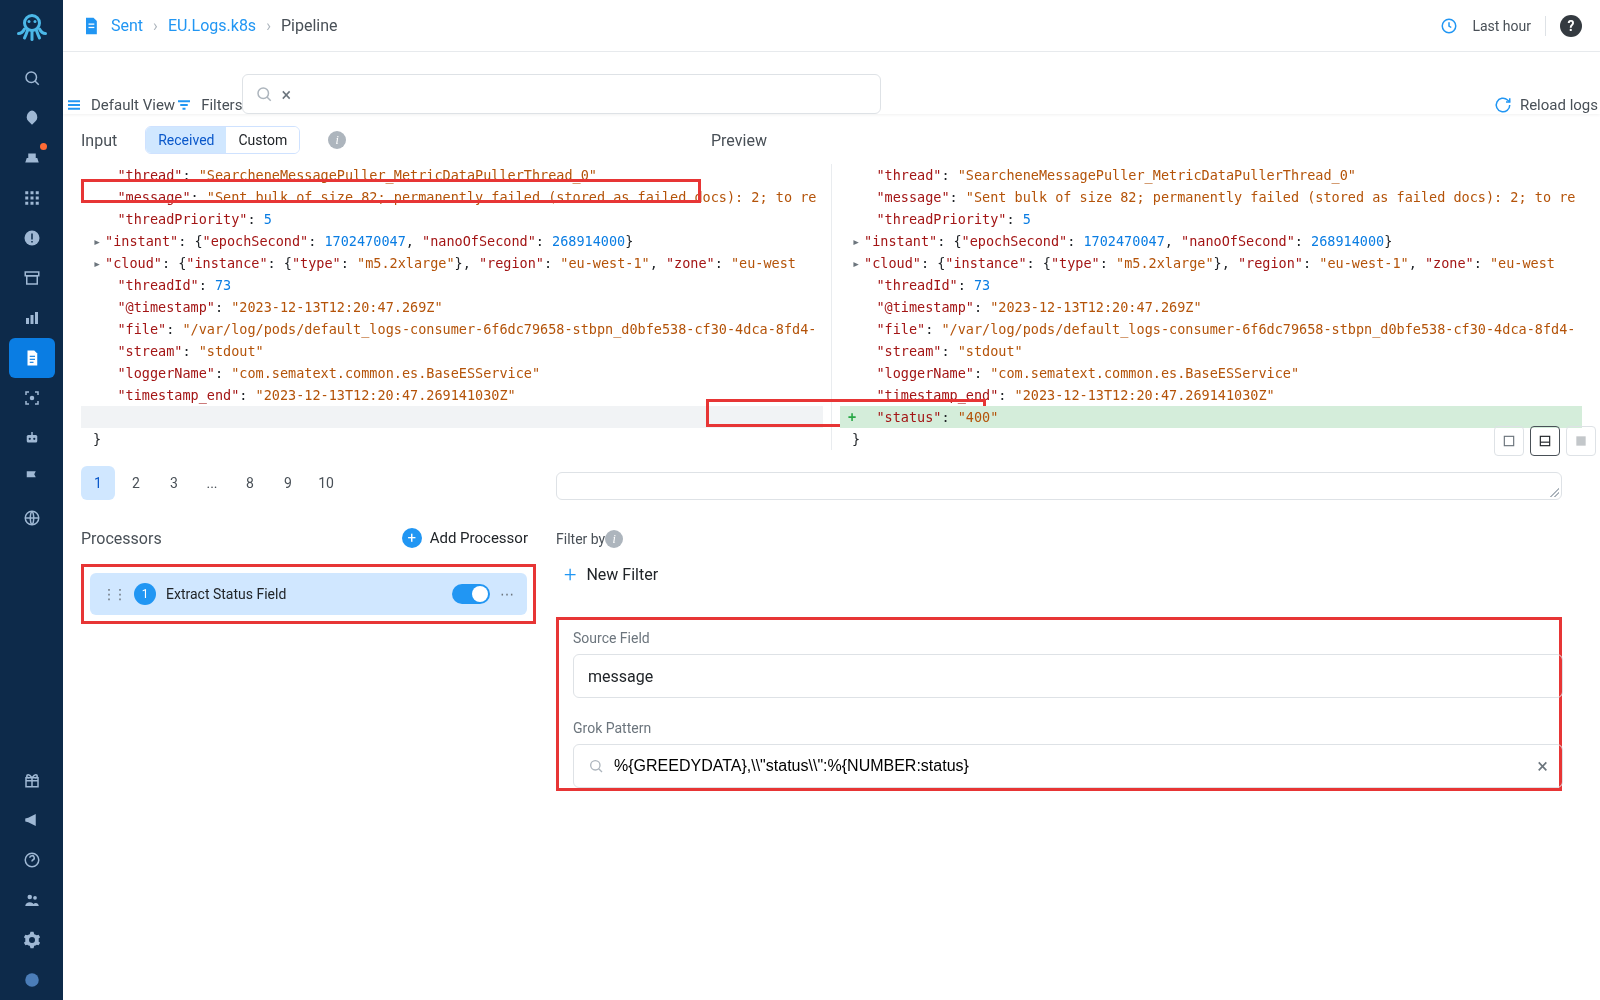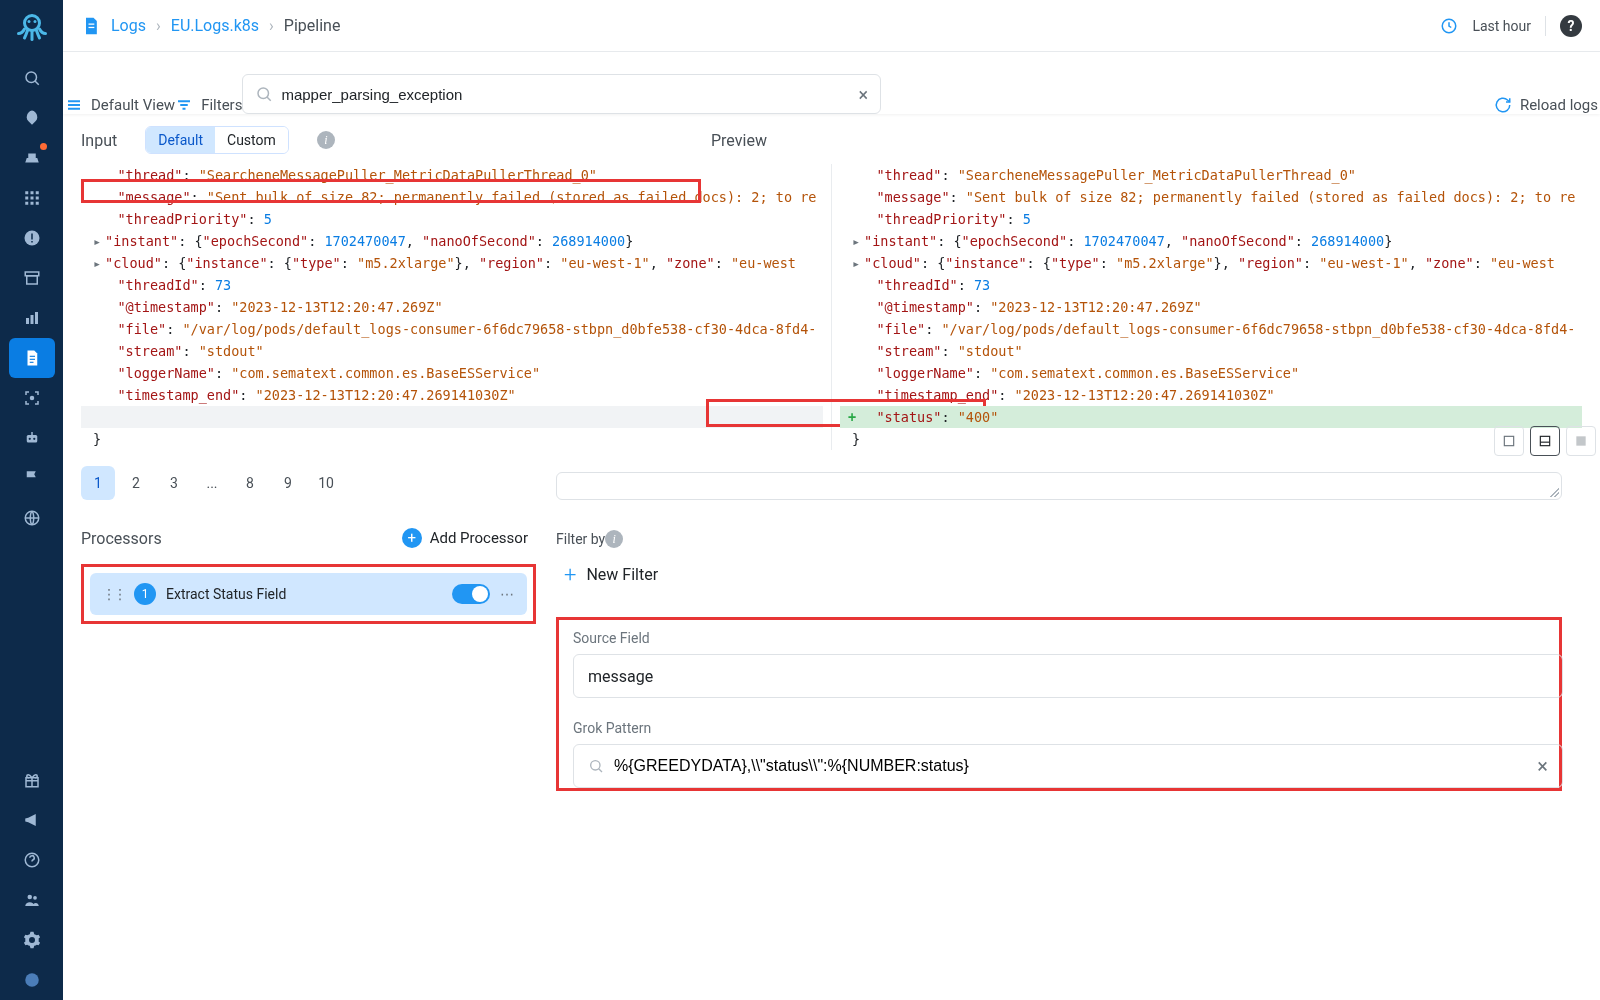--- a/index.html
+++ b/index.html
@@ -247,21 +247,21 @@
   <div class="main">
     <div class="breadcrumb-bar">
       <span class="bc-icon">
           <svg width="20" height="20" viewBox="0 0 24 24" fill="currentColor">
             <path d="M6 2h9l4 4v16H6z"></path>
             <rect x="9" y="9" width="7" height="1.5" fill="#fff"></rect>
             <rect x="9" y="13" width="7" height="1.5" fill="#fff"></rect>
           </svg>
         </span>
       <div class="bc">
-        <a>Logs</a>
+        <a>Sent</a>
         <span class="sep">›</span>
         <a>EU.Logs.k8s</a>
         <span class="sep">›</span>
         <span class="current">Pipeline</span>
       </div>
       <div class="right">
         <span class="clock">
             <svg width="18" height="18" viewBox="0 0 24 24" fill="none" stroke="currentColor" stroke-width="2">
               <circle cx="12" cy="12" r="9"></circle>
               <path d="M12 7v5l3 2"></path>
@@ -290,41 +290,40 @@
           </span>
         <span>Filters</span>
       </div>
       <div class="search-box">
         <span class="srch-icn">
             <svg width="18" height="18" viewBox="0 0 24 24" fill="none" stroke="currentColor" stroke-width="2">
               <circle cx="11" cy="11" r="7"></circle>
               <path d="m21 21-5-5"></path>
             </svg>
           </span>
-        <input value="mapper_parsing_exception" style="">
         <span class="clr">×</span>
       </div>
       <div style="flex:1"></div>
       <div class="reload">
         <span class="icn">
             <svg width="18" height="18" viewBox="0 0 24 24" fill="none" stroke="currentColor" stroke-width="2">
               <path d="M21 12a9 9 0 1 1-3-6.7L21 8"></path>
               <path d="M21 3v5h-5"></path>
             </svg>
           </span>
         <span>Reload logs</span>
       </div>
     </div>
 
     <div class="content">
       <div class="panes-header">
         <div class="pane-h left">
           <span class="title">Input</span>
           <div class="seg">
-            <div class="seg-btn active">Default</div>
+            <div class="seg-btn active">Received</div>
             <div class="seg-btn">Custom</div>
           </div>
           <span class="info">i</span>
         </div>
         <div class="pane-h">
           <span class="title">Preview</span>
         </div>
       </div>
 
       <div class="panes">

